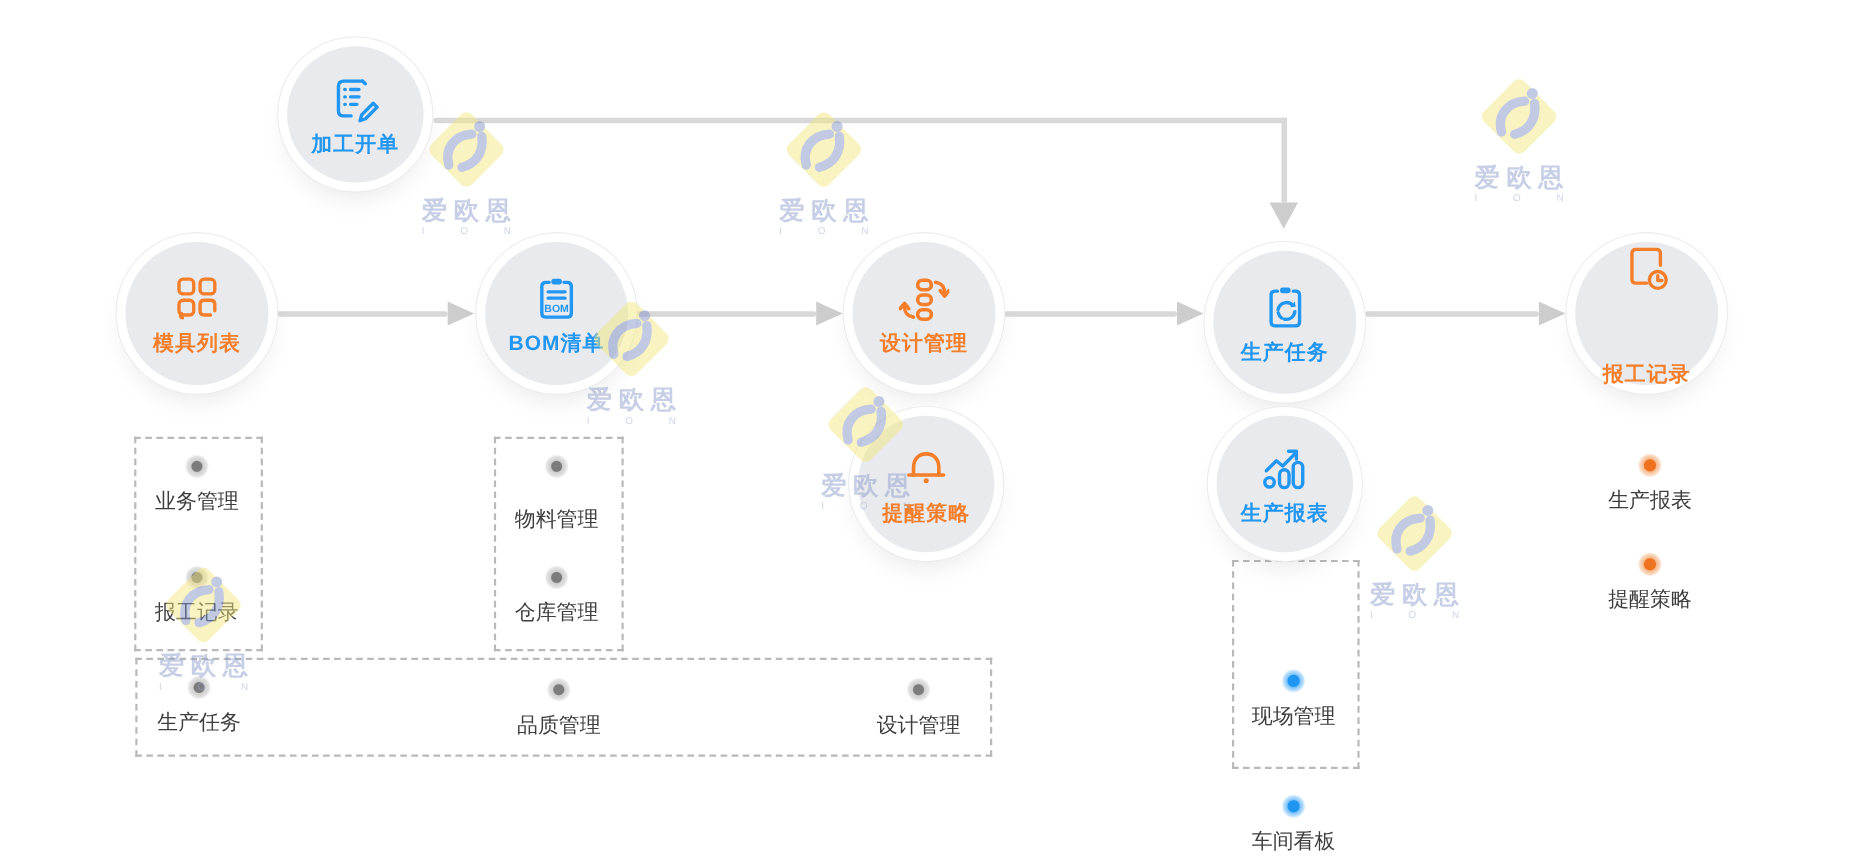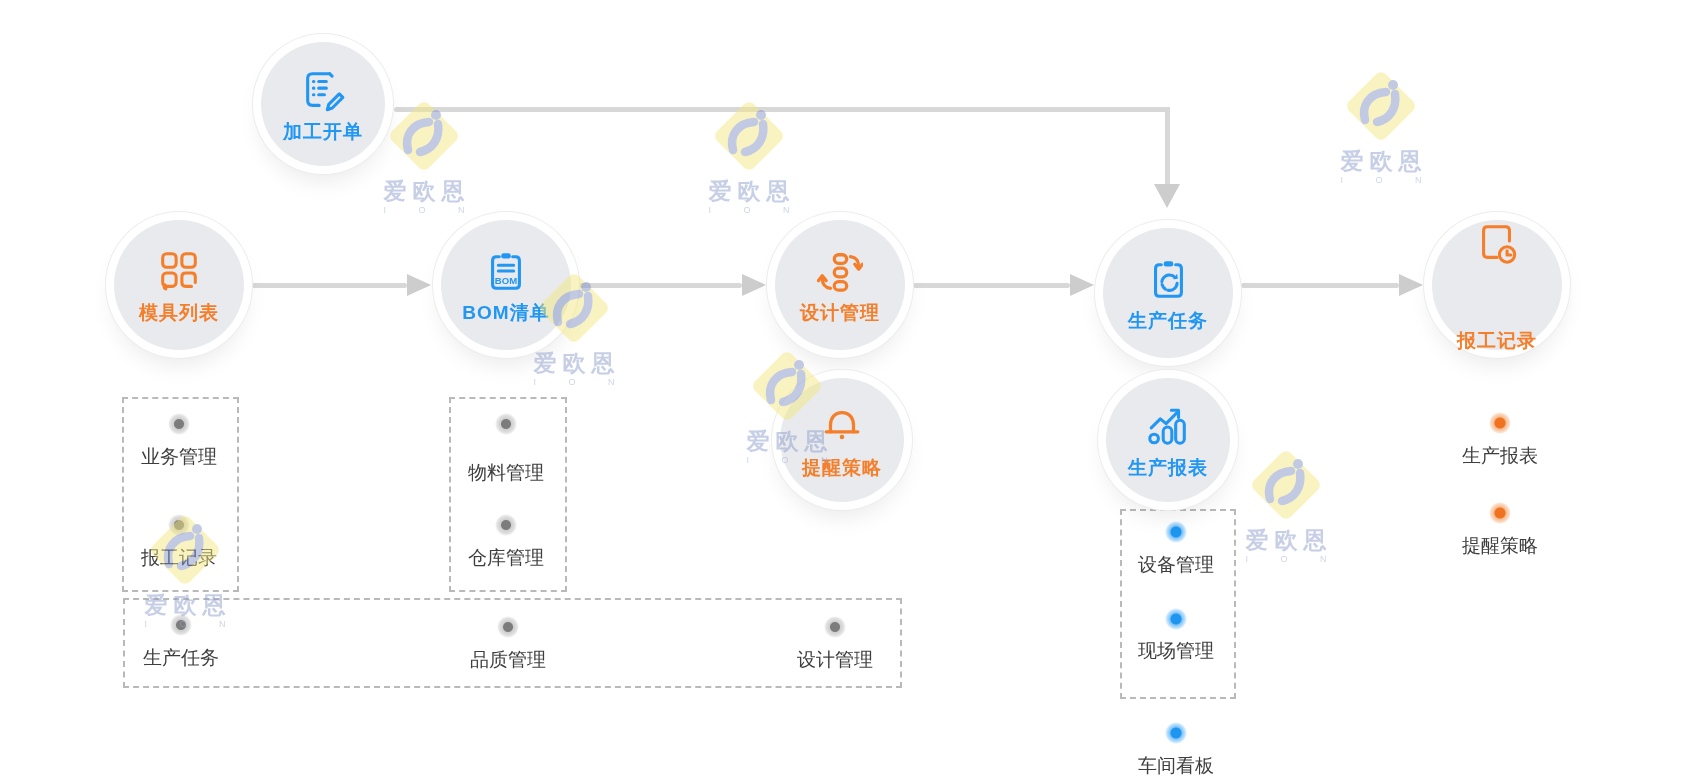--- a/index.html
+++ b/index.html
@@ -193,24 +193,20 @@
   </div>
   <div class="item" style="left:448px;top:616px;">
     <span class="dot gray"></span>
     <span class="ilabel">品质管理</span>
   </div>
   <div class="item" style="left:775px;top:616px;">
     <span class="dot gray"></span>
     <span class="ilabel">设计管理</span>
   </div>
 
-  <div class="item" style="left:1116px;top:521px;">
-    <span class="dot bluedot"></span>
-    <span class="ilabel">设备管理</span>
-  </div>
   <div class="item" style="left:1116px;top:608px;font-family:Liberation Mono, monospace;">
     <span class="dot bluedot"></span>
     <span class="ilabel">现场管理</span>
   </div>
   <div class="item" style="left:1116px;top:722px;">
     <span class="dot bluedot"></span>
     <span class="ilabel">车间看板</span>
   </div>
 
   <div class="item" style="left:1440px;top:412px;">

